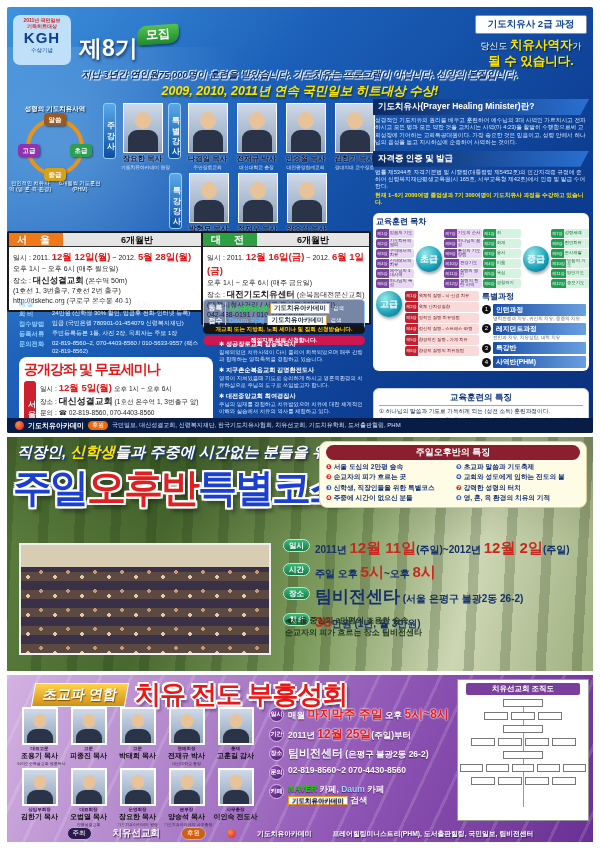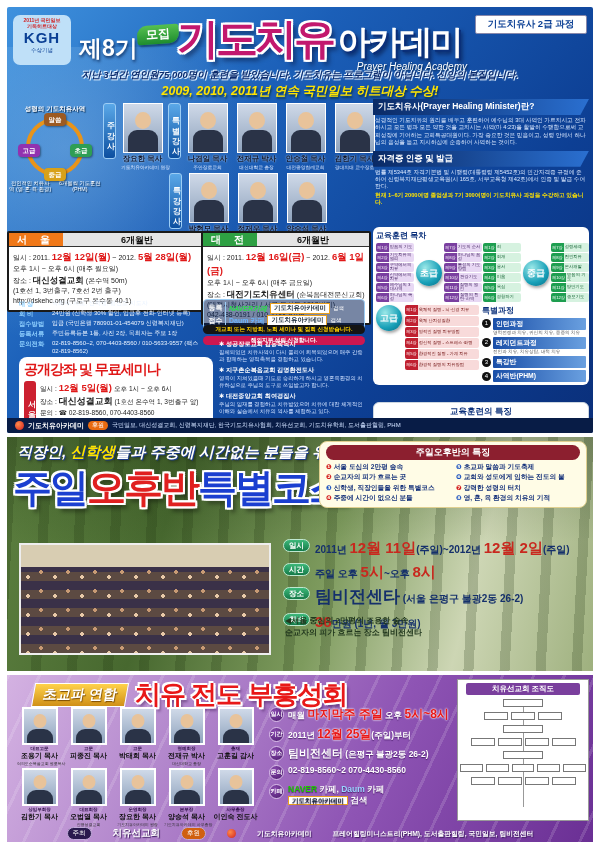--- a/index.html
+++ b/index.html
@@ -89,21 +89,21 @@
   .testi{left:212px;top:333px;width:148px}
   .titem{margin-bottom:3px}
   .twho{color:#fff;font-weight:bold;font-size:6.2px}
   .ttxt{color:#cfe0ff;font-size:5.4px;line-height:1.3}
   
   .rightcol{left:366px;top:92px;width:216px}
   .phead{background:linear-gradient(90deg,#0a2a66,#2a6fd0);color:#fff;font-weight:bold;font-size:8.5px;padding:2px 5px;
       clip-path:polygon(0 0,100% 0,96% 100%,0 100%)}
   .pbody{color:#dce9ff;font-size:5.7px;line-height:1.3;padding:2px 2px 4px}
   .hl{color:#ffe400;font-weight:bold;display:block;margin-top:1px}
-  .currbox{background:#fff;border-radius:6px;padding:3px;margin-top:16px}
+  .currbox{background:#fff;border-radius:6px;padding:3px;margin-top:2px}
   .ct{color:#0a2f7a;font-weight:bold;font-size:8px;margin-bottom:2px}
   .mcol{width:78px;flex-shrink:0}
   .mini{display:flex;margin-bottom:1px;height:9px;border-radius:2px;overflow:hidden}
   .mini .no{background:#7a3fa0;color:#fff;font-size:4.2px;line-height:9px;padding:0 1px;flex-shrink:0}
   .mini .tx{background:#e8d8f4;color:#3a1a5a;font-size:4.3px;line-height:1;flex:1;padding:0 1px;display:flex;align-items:center}
   .g .mini .no{background:#1e9e50}.g .mini .tx{background:#d6f2e0;color:#0a5a2a}
   .r2 .mini .no{background:#c02030}.r2 .mini .tx{background:#f8dada;color:#701010}
   .lvl{width:26px;height:26px;border-radius:50%;background:radial-gradient(circle at 35% 30%,#9ae8e8,#18a0b8 60%,#086880);
       color:#fff;font-weight:bold;font-size:9px;text-align:center;line-height:26px;flex-shrink:0;box-shadow:1px 2px 3px rgba(0,0,0,.35)}
   .dgtop{display:flex;gap:2px}
@@ -201,27 +201,26 @@
 
   <div id="s1">
     <div class="abs kgh">
       <span class="r">2011년 국민일보</span>
       <span class="r">기독히트대상</span>
       <span class="b">KGH</span>
       <span class="s">수상기념</span>
     </div>
     <div class="abs term">제8기</div>
     <div class="abs recruit">모집</div>
-    <div class="abs btitle">
-      <span class="t1">기도치유</span>
-      <span class="t2">아카데미</span>
-      <span class="ten">Prayer Healing Academy</span>
-    </div>
     <div class="abs rbadge">
       <div class="rb1">기도치유사 2급 과정</div>
+      <div class="rb2">
+        <span>당신도 </span><span class="y">치유사역자</span><span>가</span><br>
+        <span class="y">될 수 있습니다.</span>
+      </div>
     </div>
     <div class="abs tag1">지난 3년간 연인원75,000명이 훈련을 받았습니다. 기도치유는 프로그램이 아닙니다. 신앙의 본질입니다.</div>
     <div class="abs tag2">2009, 2010, 2011년 연속 국민일보 히트대상 수상!</div>
 
     <div class="abs cycle">
       <div class="cy-t">성령의 기도치유사역</div>
       <div class="ring">
         <span class="nd nd1">말씀</span>
         <span class="nd nd2">초급</span>
         <span class="nd nd3">중급</span>

